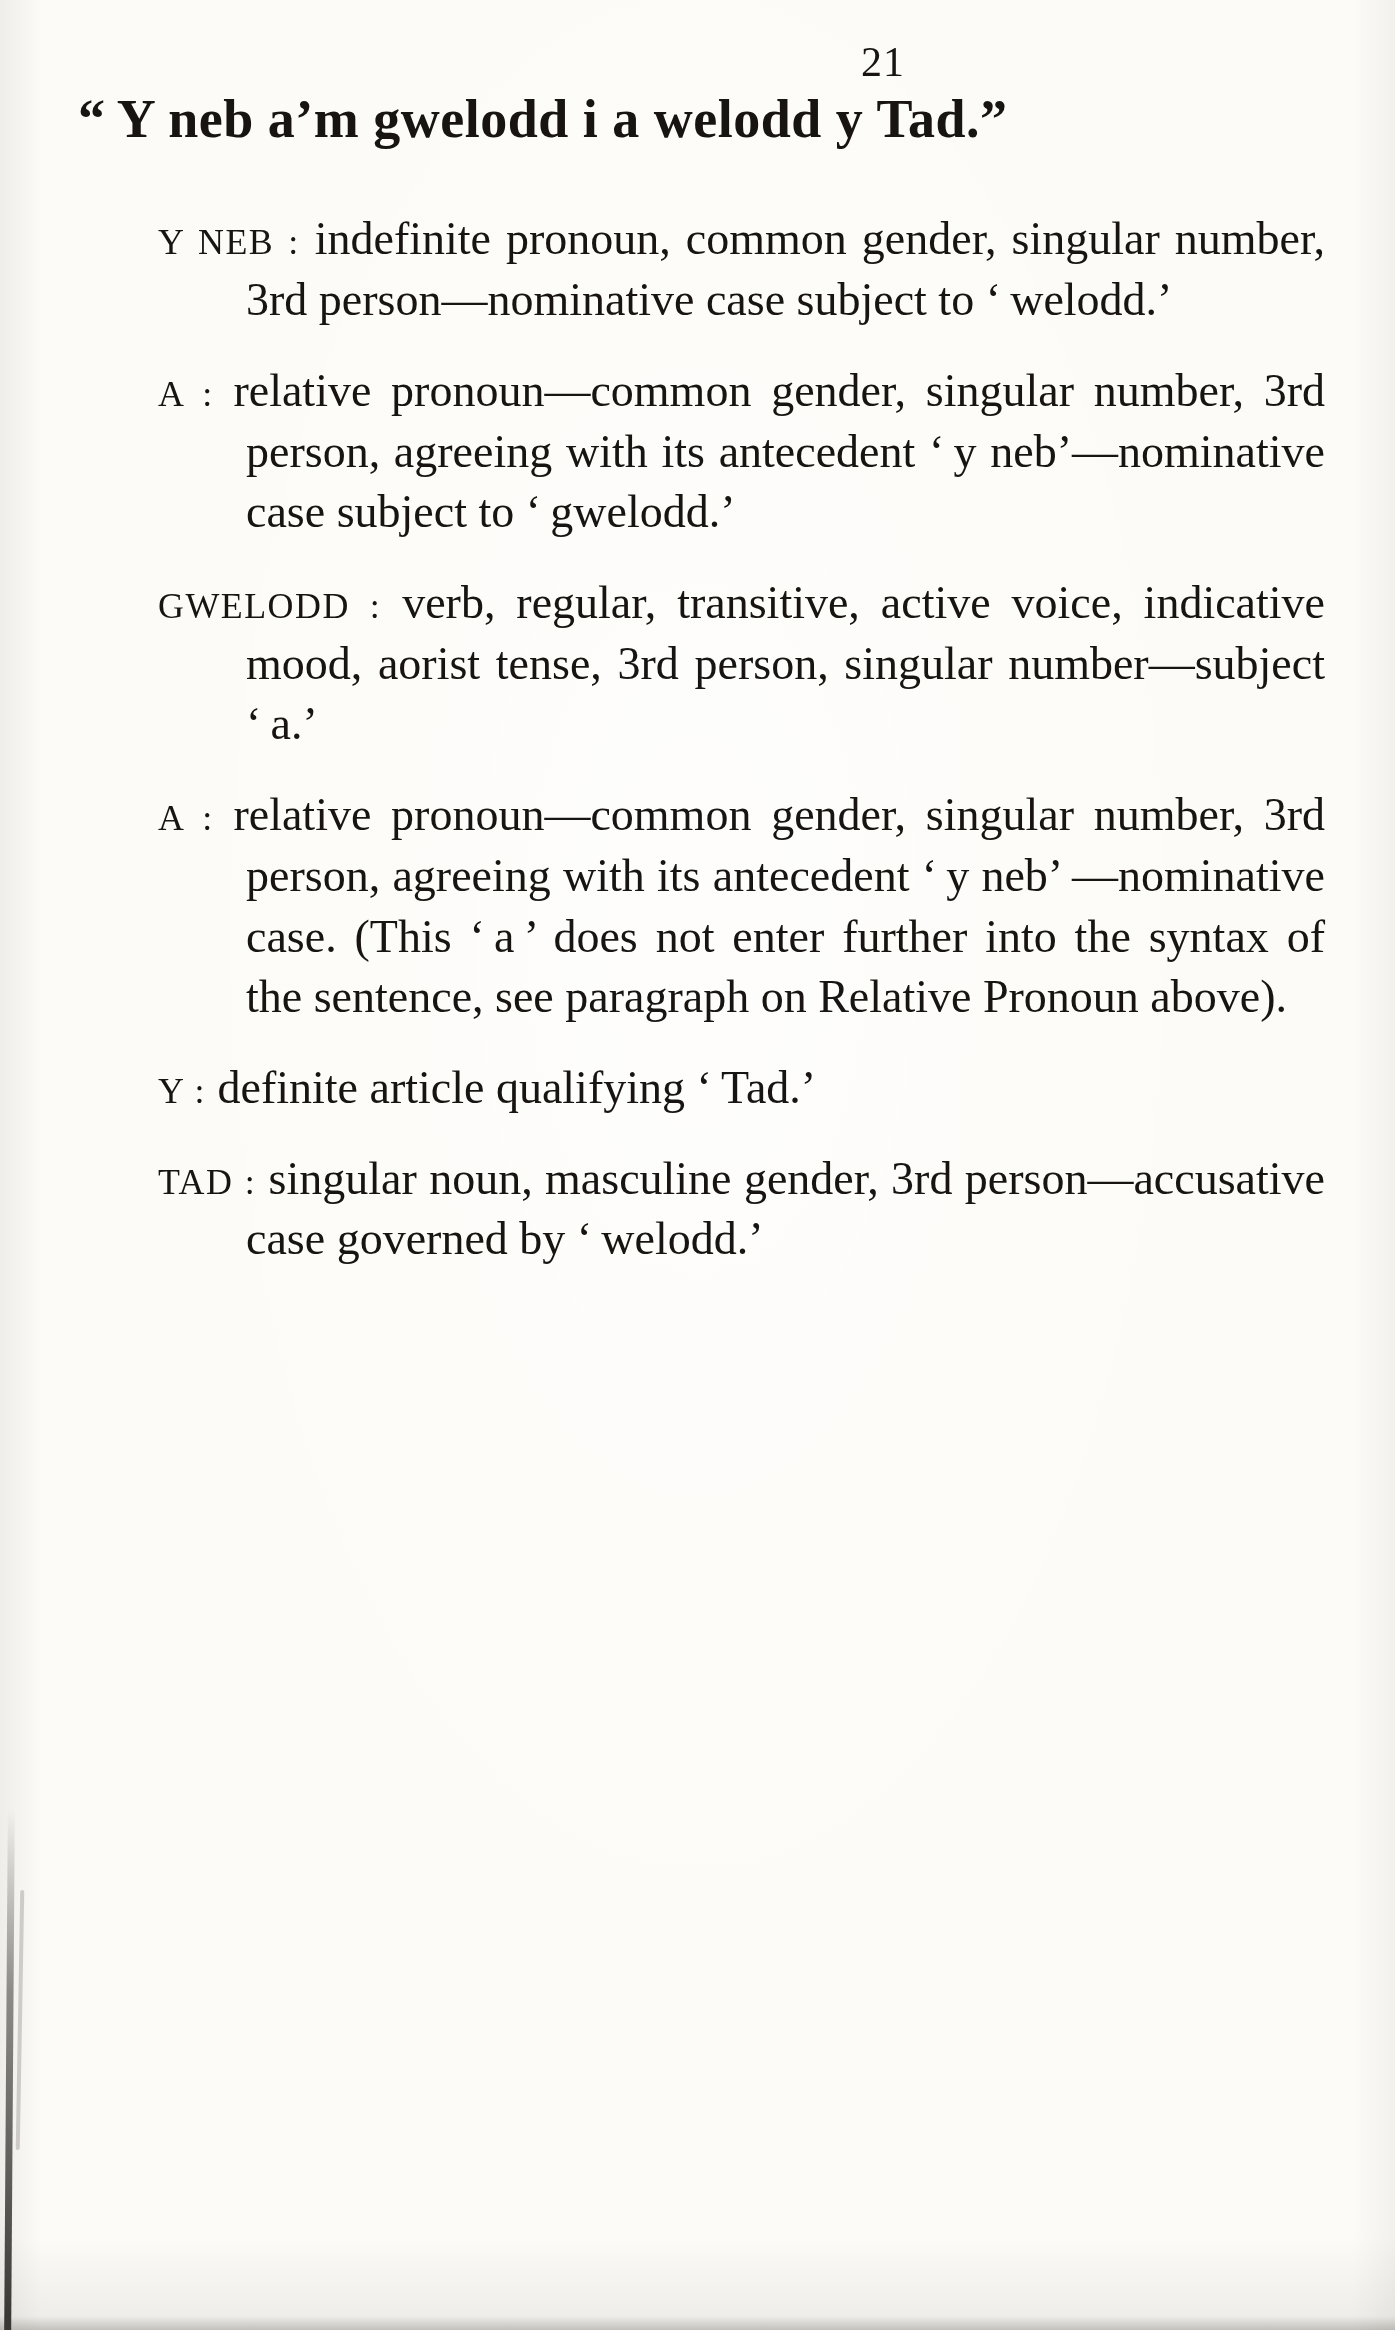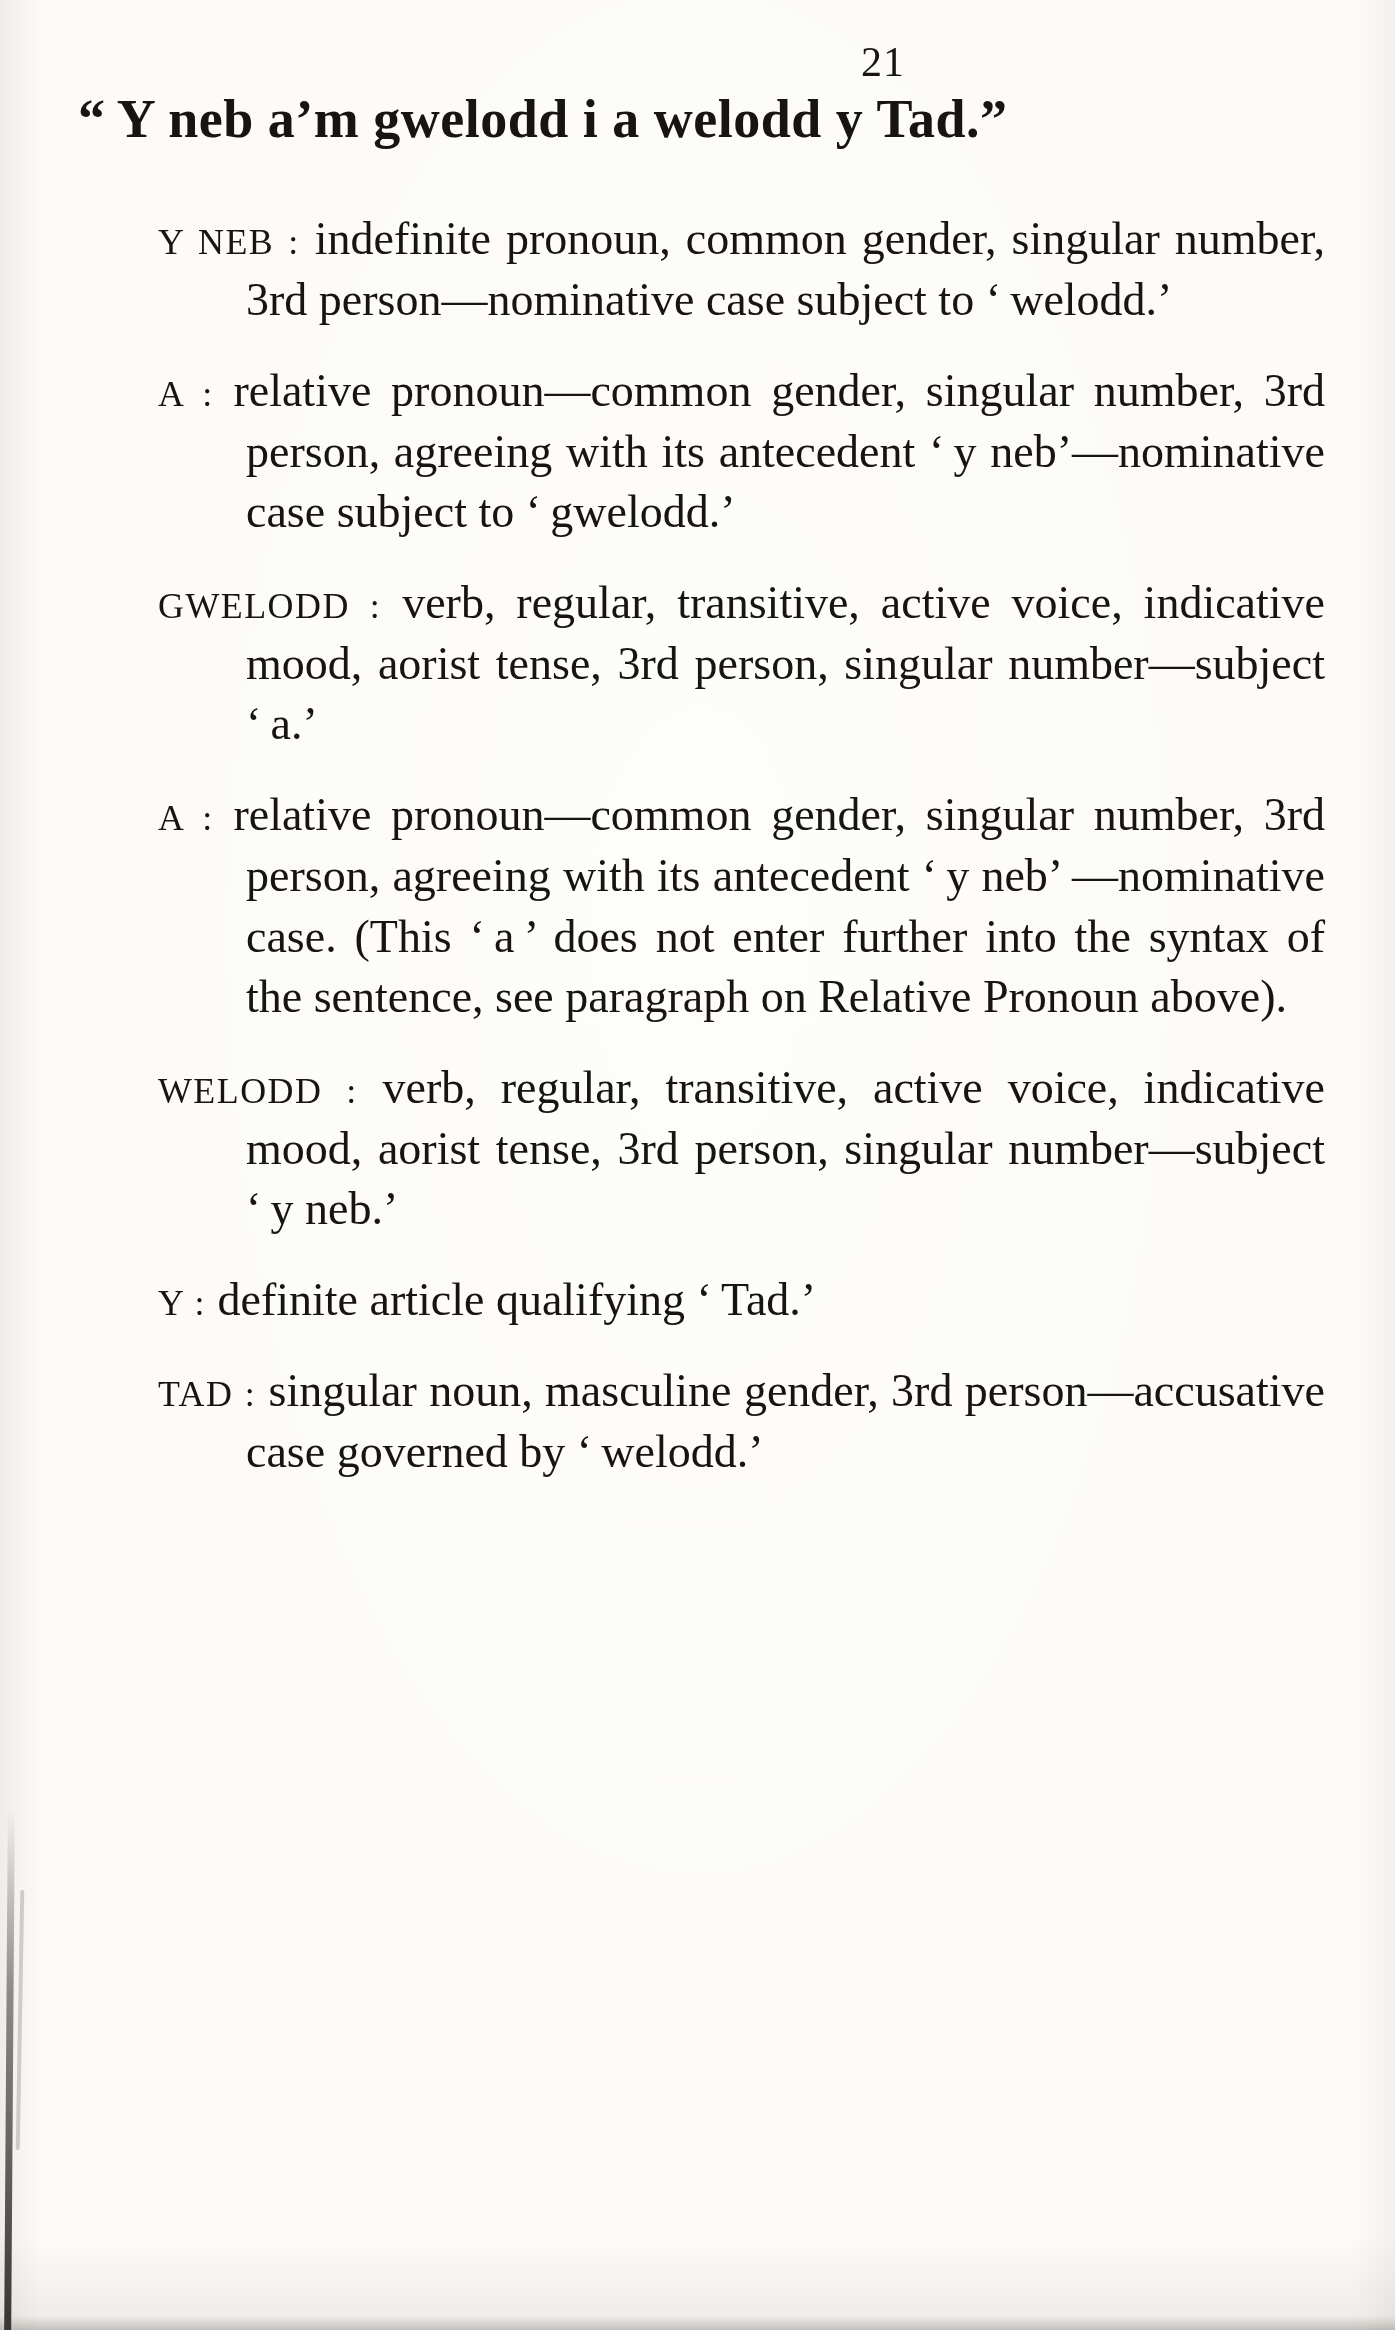--- a/index.html
+++ b/index.html
@@ -139,24 +139,20 @@
       <span class="term">GWELODD :</span>
       <span class="body">verb, regular, transitive, active voice, indicative mood, aorist tense, 3rd person, singular number—subject ‘ a.’</span>
     </p>
 
 
     <p class="entry">
       <span class="term">A :</span>
       <span class="body">relative pronoun—common gender, singular number, 3rd person, agreeing with its antecedent ‘ y neb’ —nominative case.  (This ‘ a ’ does not enter further into the syntax of the sentence, see paragraph on Relative Pronoun above).</span>
     </p>
 
-    <p class="entry">
-      <span class="term">WELODD :</span>
-      <span class="body">verb, regular, transitive, active voice, indicative mood, aorist tense, 3rd person, singular number—subject ‘ y neb.’</span>
-    </p>
 
     <p class="entry">
       <span class="term">Y :</span>
       <span class="body">definite article qualifying ‘ Tad.’</span>
     </p>
 
     <p class="entry">
       <span class="term">TAD :</span>
       <span class="body">singular noun, masculine gender, 3rd person—accusative case governed by ‘ welodd.’</span>
     </p>

